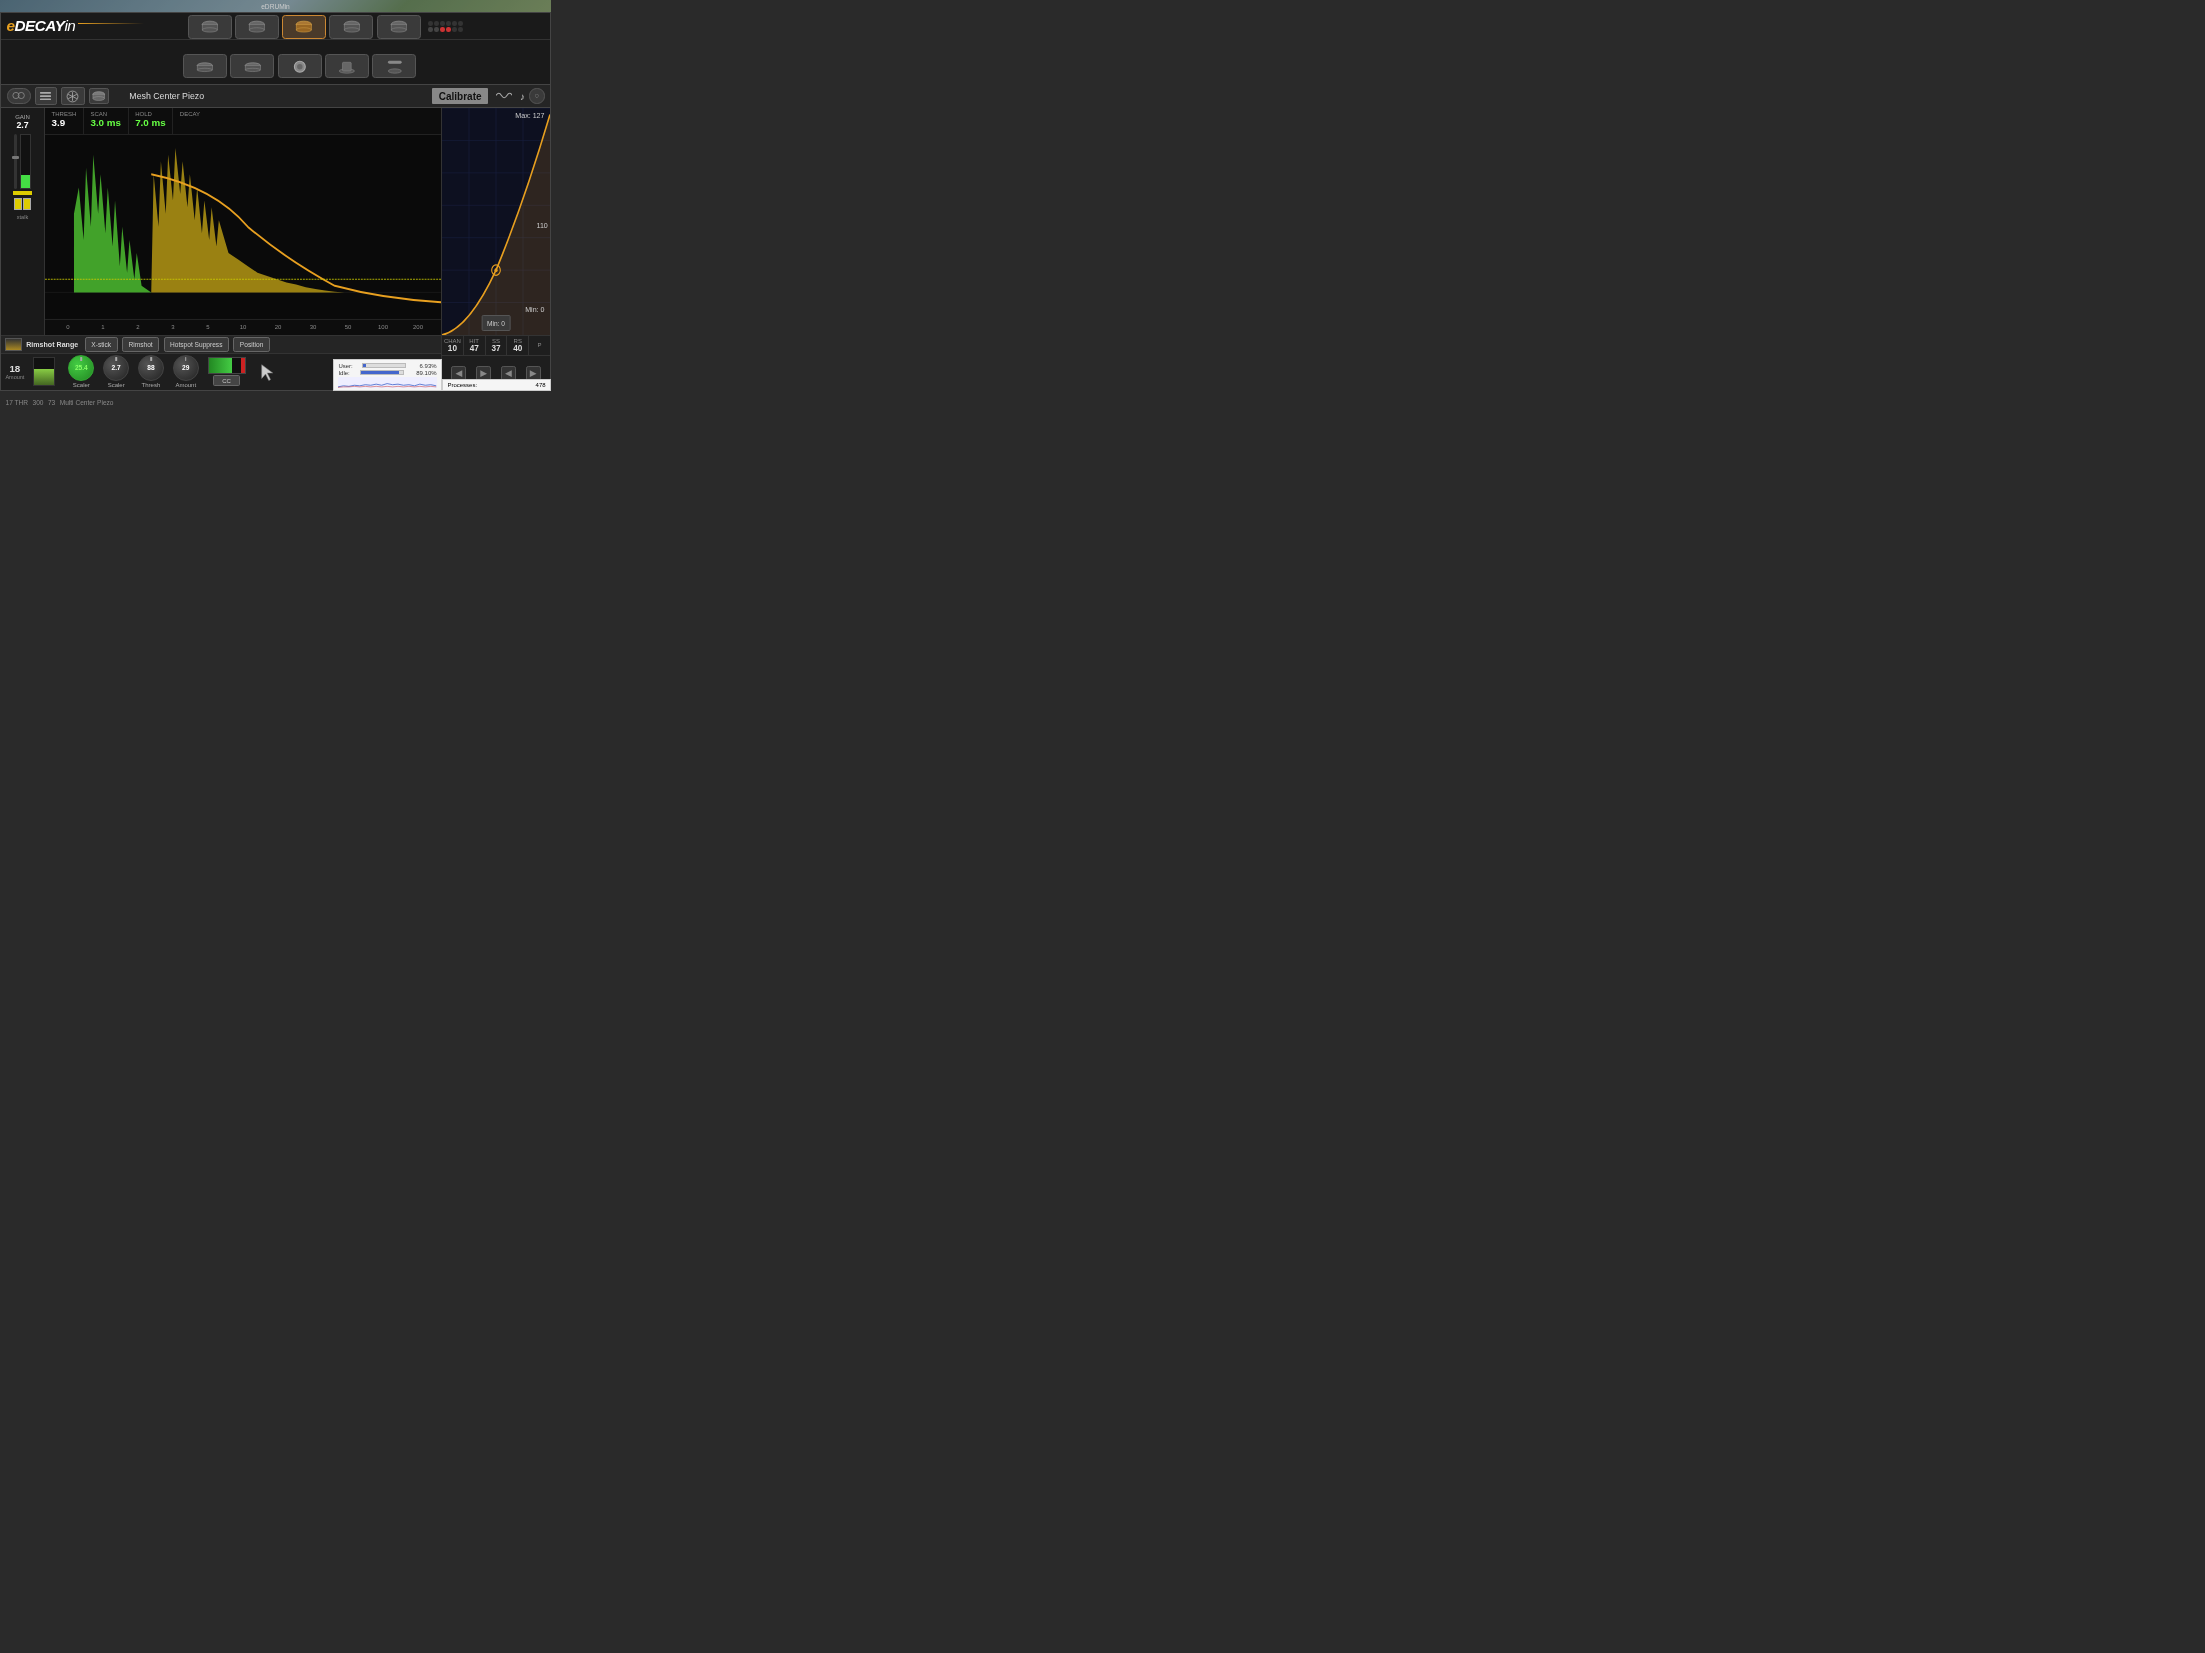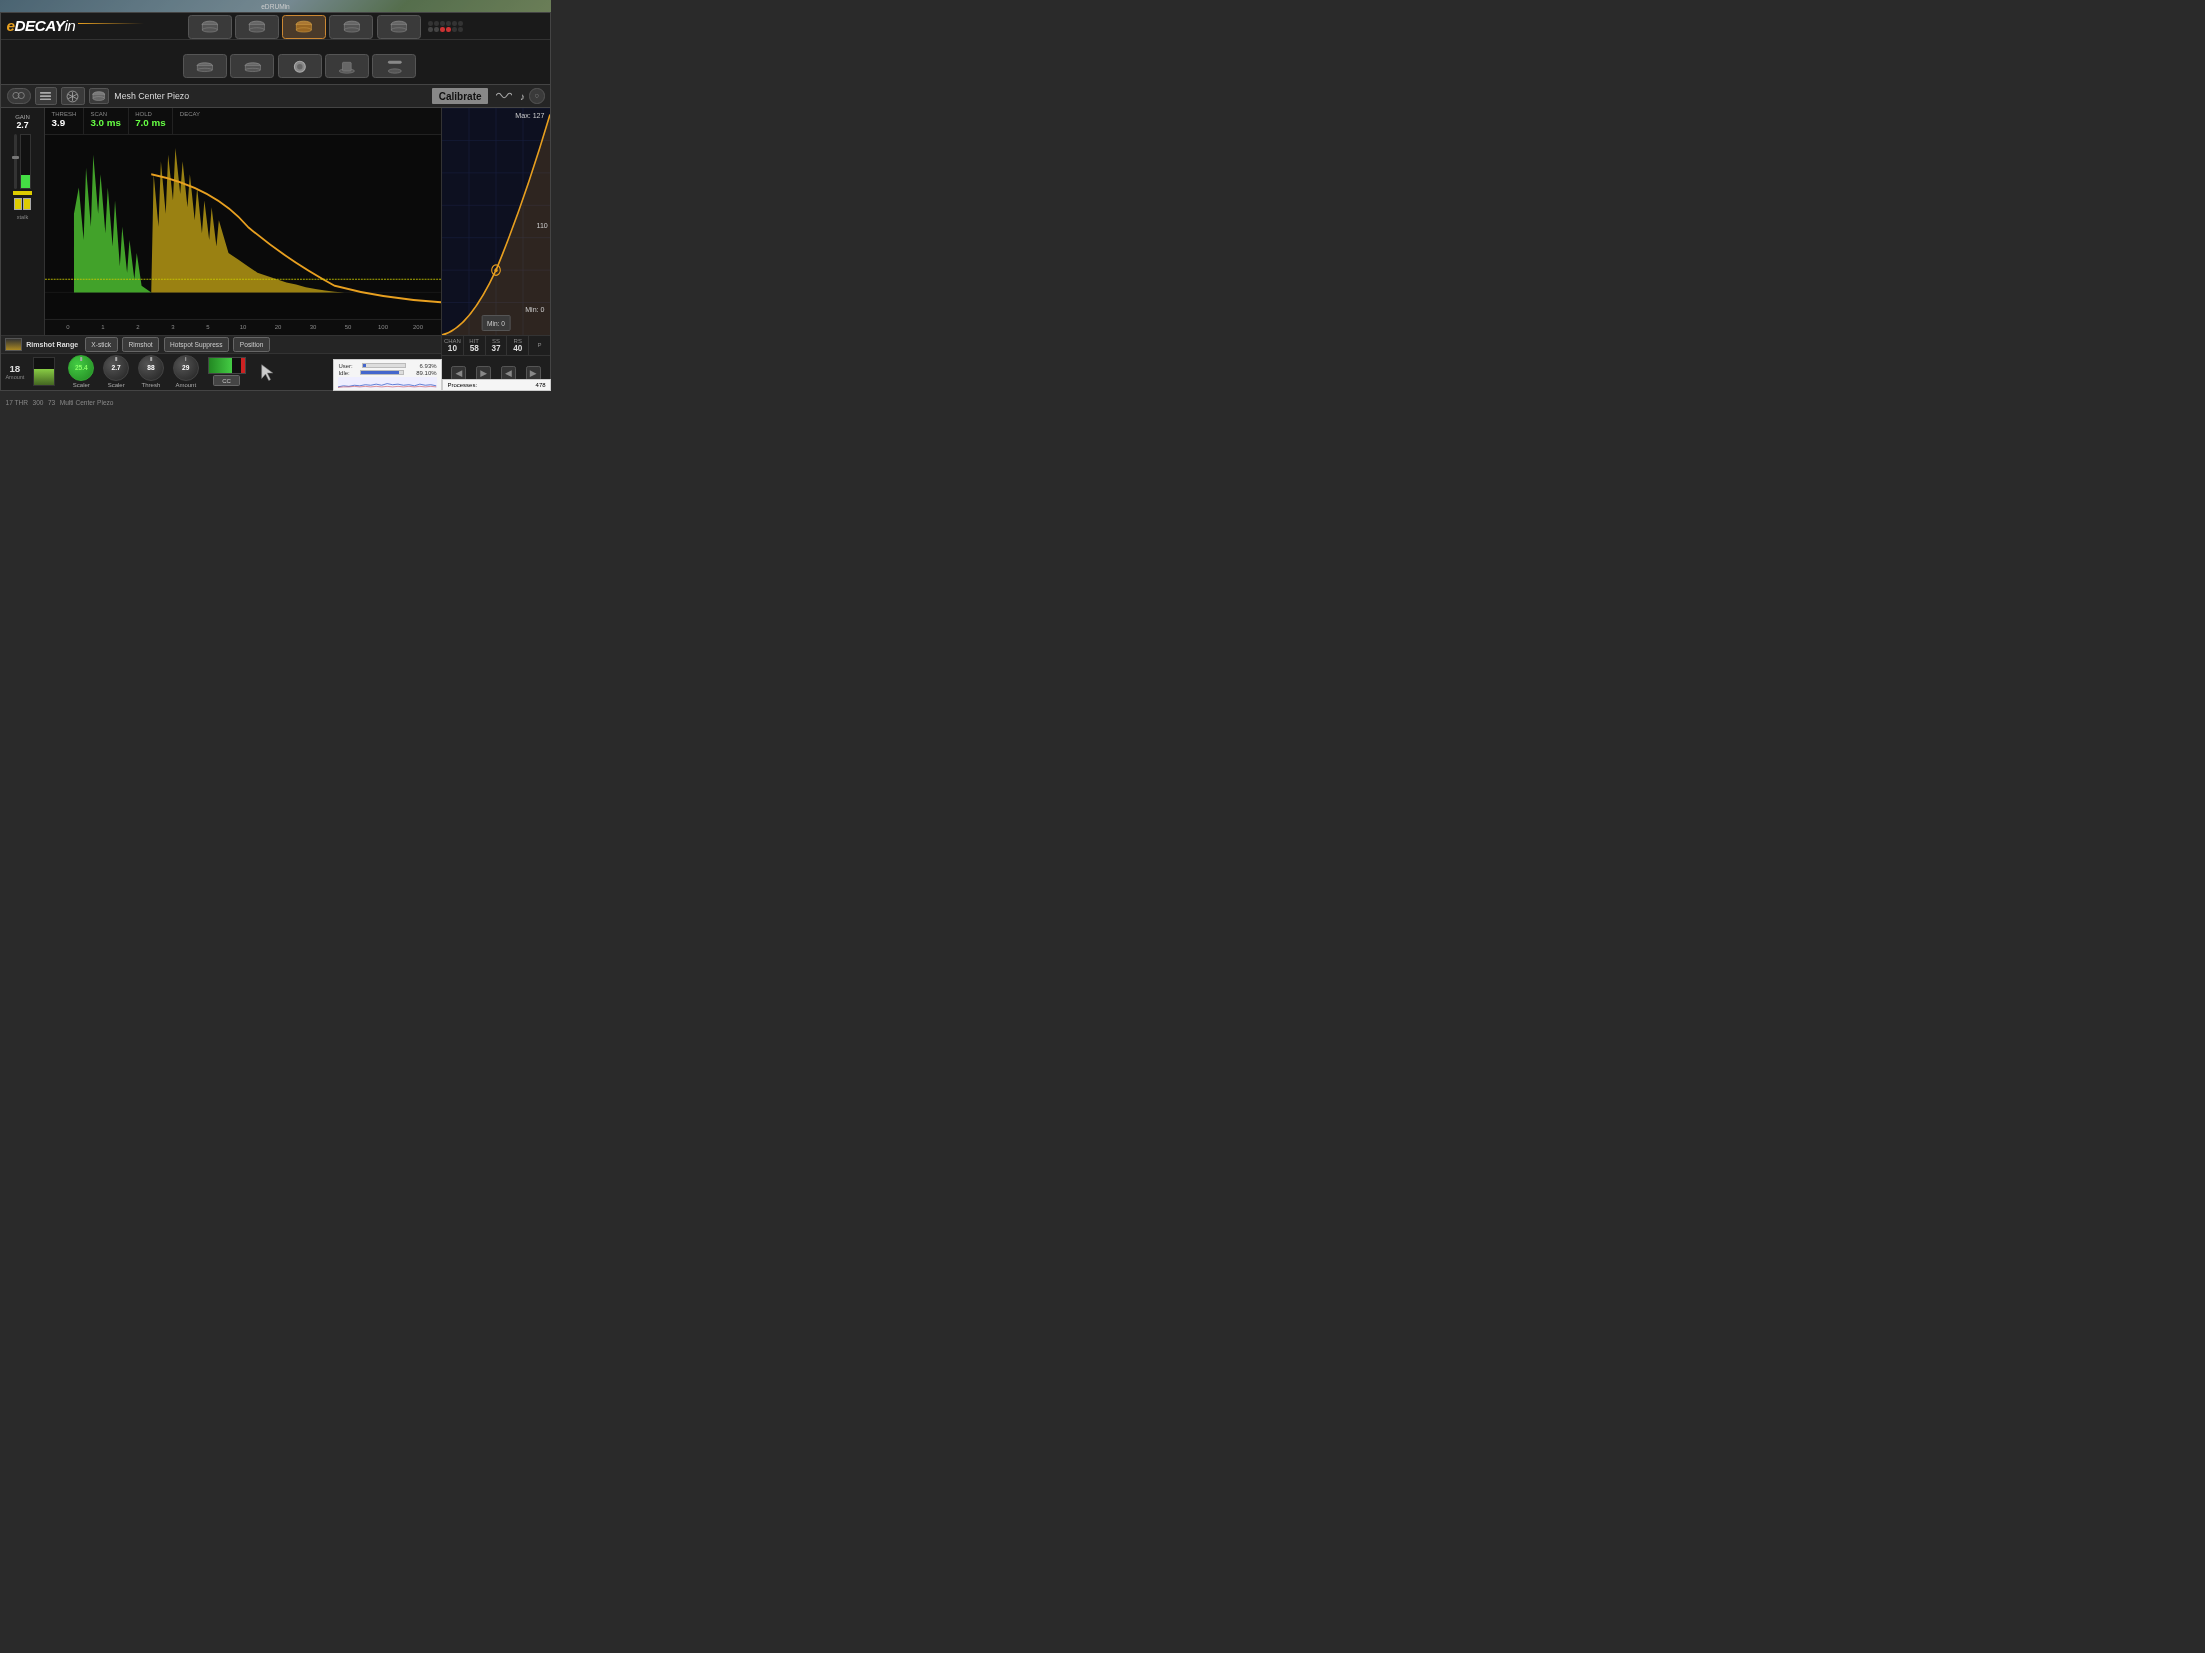--- a/index.html
+++ b/index.html
@@ -137,21 +137,21 @@
       height: 15.3px;
       background: #3a3a3a;
       border: 0.5px solid #555;
       border-radius: 2.2px;
     }
 
     .sensor-label {
       color: #ddd;
       font-size: 8.8px;
       font-weight: 500;
-      margin-left: 1px;
+      margin-left: 16px;
       flex: 1;
     }
 
     .calibrate-btn {
       background: #888;
       color: #111;
       border: none;
       border-radius: 1px;
       padding: 2.2px 6.6px;
       font-size: 10px;
@@ -976,21 +976,21 @@
       </div>
 
       <div class="channel-panel">
         <div class="chan-top-row">
           <div class="chan-col">
             <div class="chan-col-label">CHAN</div>
             <div class="chan-col-value">10</div>
           </div>
           <div class="chan-col">
             <div class="chan-col-label">HIT</div>
-            <div class="chan-col-value">58</div>
+            <div class="chan-col-value">47</div>
           </div>
           <div class="chan-col">
             <div class="chan-col-label">SS</div>
             <div class="chan-col-value">37</div>
           </div>
           <div class="chan-col">
             <div class="chan-col-label">RS</div>
             <div class="chan-col-value">40</div>
           </div>
           <div class="chan-col" style="border-right:none;">

